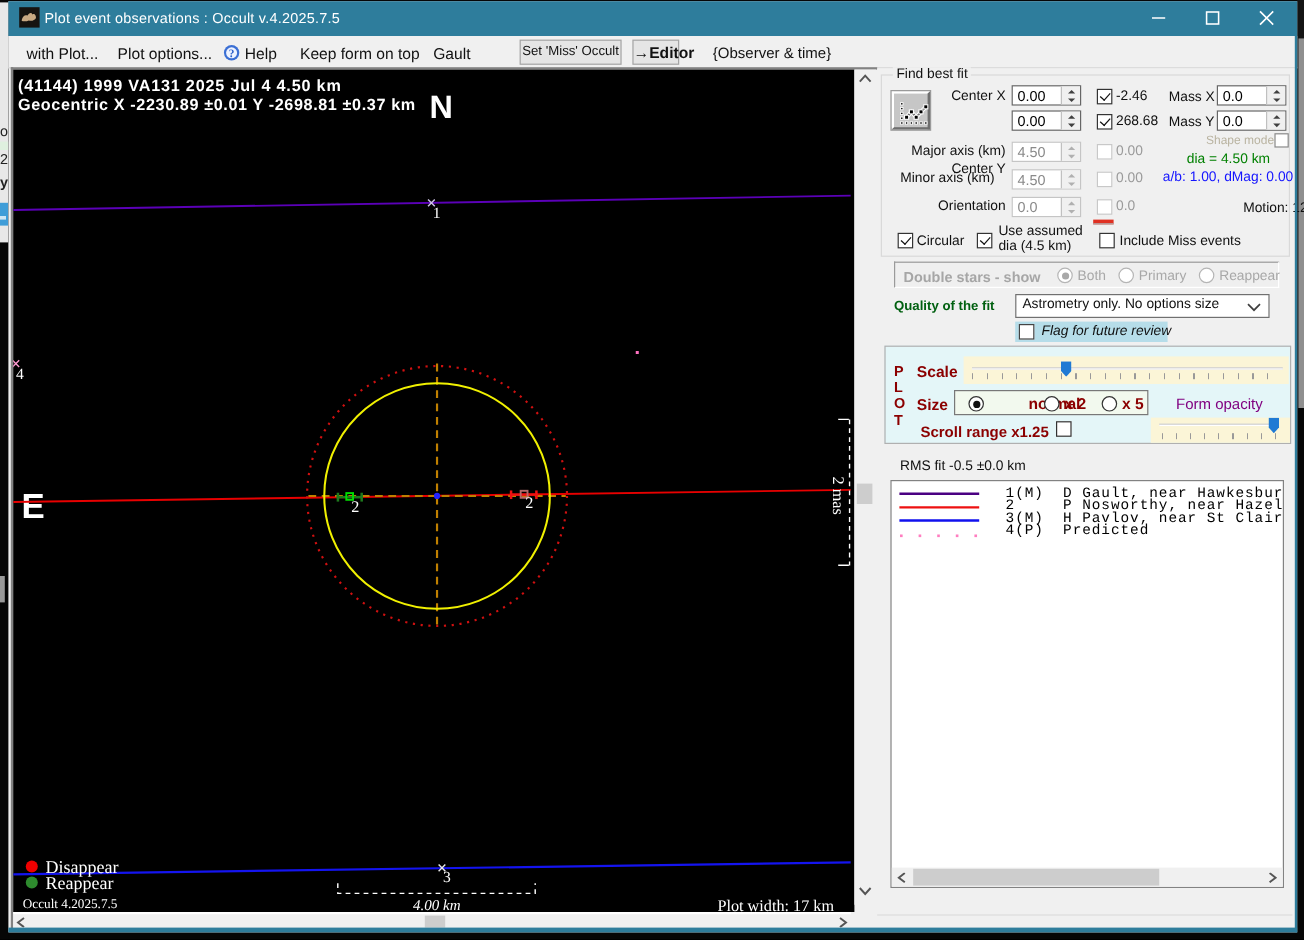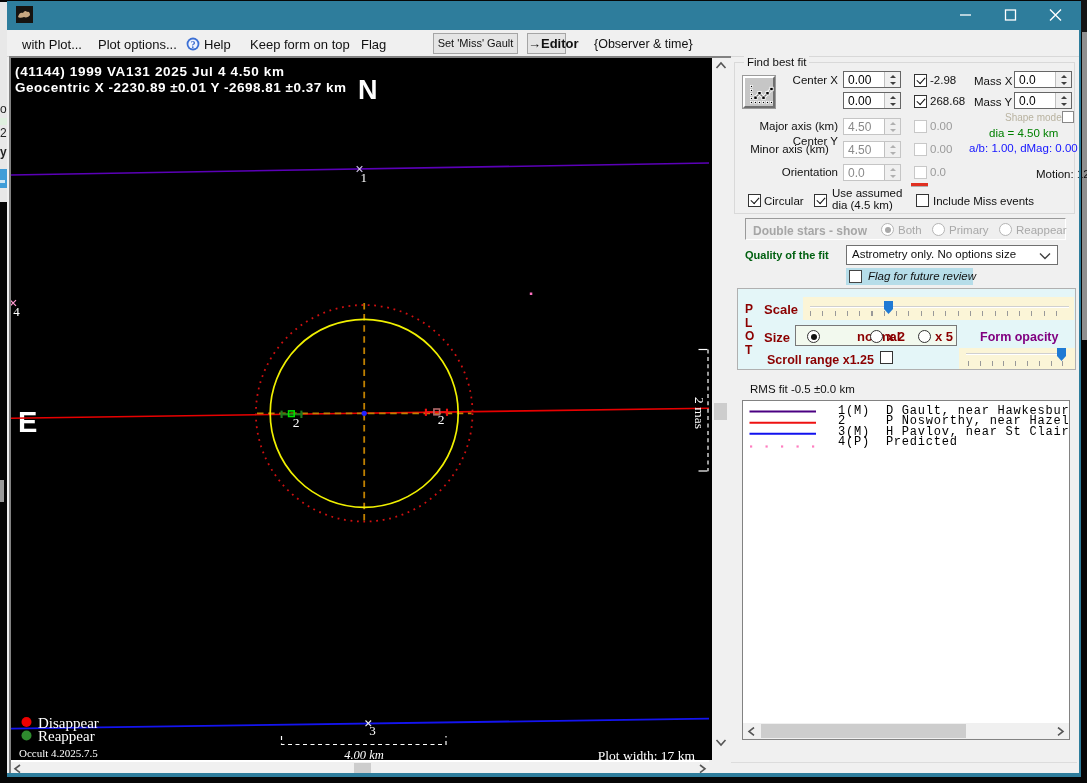--- a/index.html
+++ b/index.html
@@ -68,38 +68,39 @@
   <div id="rstrip-a" class="abs"></div>
   <div id="rstrip-b" class="abs"></div>
 
   <div id="win" class="abs">
     <div id="titlebar" class="abs">
       <div id="appicon" class="abs">
         <svg width="17" height="17">
             <path d="M2 11 C3 7 5 6 7 7 C8 5 10 4 11 6 C13 5 14 7 14 9 C13 11 10 12 8 11 C6 12 3 12 2 11 Z" fill="#c8a882"></path>
           </svg>
       </div>
+      <div class="ttl">Plot event observations : Occult v.4.2025.7.5</div>
       <svg class="abs" style="left:946px;top:0;" width="128" height="29">
         <line x1="7" y1="14" x2="18" y2="14" stroke="#fff" stroke-width="1.3"></line>
         <rect x="52.5" y="9" width="10" height="10" fill="none" stroke="#fff" stroke-width="1.3"></rect>
         <path d="M97 8.5 L108 19.5 M108 8.5 L97 19.5" stroke="#fff" stroke-width="1.4"></path>
       </svg>
     </div>
     <div id="menubar" class="abs">
       <div class="mi" style="left:15px;">with Plot...</div>
       <div class="mi" style="left:91px;">Plot options...</div>
       <svg class="abs" style="left:179px;top:7px;" width="15" height="15">
           <circle cx="7" cy="7" r="6.4" fill="#3b6fd4"></circle>
           <circle cx="7" cy="7" r="4.6" fill="#eef3ff"></circle>
           <text x="7" y="10.8" text-anchor="middle" font-size="9.5" font-weight="bold" fill="#2a5ec8" font-family="Liberation Serif,serif">?</text>
         </svg>
       <div class="mi" style="left:197px;">Help</div>
       <div class="mi" style="left:243px;">Keep form on top</div>
-      <div class="mi" style="left:354px;">Flag</div>
-      <div class="mbtn" style="left:426px;width:85px;line-height:19px;">Set 'Miss' Gault</div>
+      <div class="mi" style="left:354px;">Gault</div>
+      <div class="mbtn" style="left:426px;width:85px;line-height:19px;">Set 'Miss' Occult</div>
       <div class="mbtn" style="left:520px;width:39px;line-height:19px;font-size:13px;font-weight:bold;">→Editor</div>
       <div class="mi" style="left:587px;font-size:12.5px;">{Observer &amp; time}</div>
     </div>
 
     <div id="plotwrap" class="abs">
       <div id="plotblack" class="abs">
         <svg id="plotsvg" width="698" height="703" style="position:absolute;left:0;top:0;" xml:space="preserve">
           <text x="4" y="18" font-family="Liberation Sans, sans-serif" font-size="13.5" font-weight="bold" fill="#fff" textLength="269">(41144) 1999 VA131  2025 Jul 4   4.50 km</text>
           <text x="4" y="34" font-family="Liberation Sans, sans-serif" font-size="13.5" font-weight="bold" fill="#fff" textLength="331">Geocentric  X  -2230.89 ±0.01  Y -2698.81 ±0.37 km</text>
           <text x="347" y="40.5" font-family="Liberation Sans, sans-serif" font-size="27" font-weight="bold" fill="#fff">N</text>
@@ -230,21 +231,21 @@
           </span>
         </div>
       <div class="inp dis" style="left:112px;top:107px;width:58px;height:17px;">
           <span class="v">0.0</span>
           <span class="spin">
             <span class="tri-u"></span>
             <span class="tri-d"></span>
           </span>
         </div>
       <div class="cb chk" style="left:183px;top:17px;"></div>
-        <div class="lbl" style="left:199px;top:17px;">-2.98</div>
+        <div class="lbl" style="left:199px;top:17px;">-2.46</div>
       <div class="cb chk" style="left:183px;top:38px;"></div>
         <div class="lbl" style="left:199px;top:38px;">268.68</div>
       <div class="cb dis" style="left:183px;top:63px;"></div>
         <div class="lbl" style="left:199px;top:63px;color:#9a9a9a;">0.00</div>
       <div class="cb dis" style="left:183px;top:86px;"></div>
         <div class="lbl" style="left:199px;top:86px;color:#9a9a9a;">0.00</div>
       <div class="cb dis" style="left:183px;top:109px;"></div>
         <div class="lbl" style="left:199px;top:109px;color:#9a9a9a;">0.0</div>
       <div class="lbl" style="left:243px;top:18px;">Mass X</div>
       <div class="lbl" style="left:243px;top:39px;">Mass Y</div>
@@ -305,21 +306,21 @@
         </div>
         <div class="lbl" style="left:26px;top:41px;font-size:13px;font-weight:bold;color:#8b0000;">Size</div>
         <div class="abs" style="left:57px;top:36px;width:162px;height:21px;background:#f2f9ee;border:1px solid #787878;">
           <div class="rad sel" style="left:11px;top:4px;"></div>
             <div class="lbl" style="left:28px;top:3px;font-size:13px;font-weight:bold;color:#8b0000;margin-left:33px;">normal</div>
           <div class="rad" style="left:74px;top:4px;"></div>
             <div class="lbl" style="left:91px;top:3px;font-size:13px;font-weight:bold;color:#8b0000;">x 2</div>
           <div class="rad" style="left:122px;top:4px;"></div>
             <div class="lbl" style="left:139px;top:3px;font-size:13px;font-weight:bold;color:#8b0000;">x 5</div>
         </div>
-        <div class="lbl" style="left:242px;top:41px;font-size:12.5px;font-weight:bold;color:#800080;">Form opacity</div>
+        <div class="lbl" style="left:242px;top:41px;font-size:12.5px;font-weight:normal;color:#800080;">Form opacity</div>
         <div class="slbox" style="left:221px;top:59px;width:116px;height:21px;">
           <div class="sltrack" style="left:7px;top:5px;width:95px;"></div>
           <div class="ticks" style="left:9px;top:13px;width:96px;background:repeating-linear-gradient(to right,#999 0px,#999 1px,transparent 1px,transparent 11.8px);"></div>
           <div class="slhandle" style="left:98px;top:0px;"></div>
         </div>
         <div class="lbl" style="left:29px;top:64px;font-size:12.5px;font-weight:bold;color:#8b0000;">Scroll range x1.25</div>
         <div class="cb" style="left:142px;top:62px;"></div>
       </div>
       <div class="lbl" style="left:19px;top:326px;">RMS fit -0.5 ±0.0 km</div>
 

